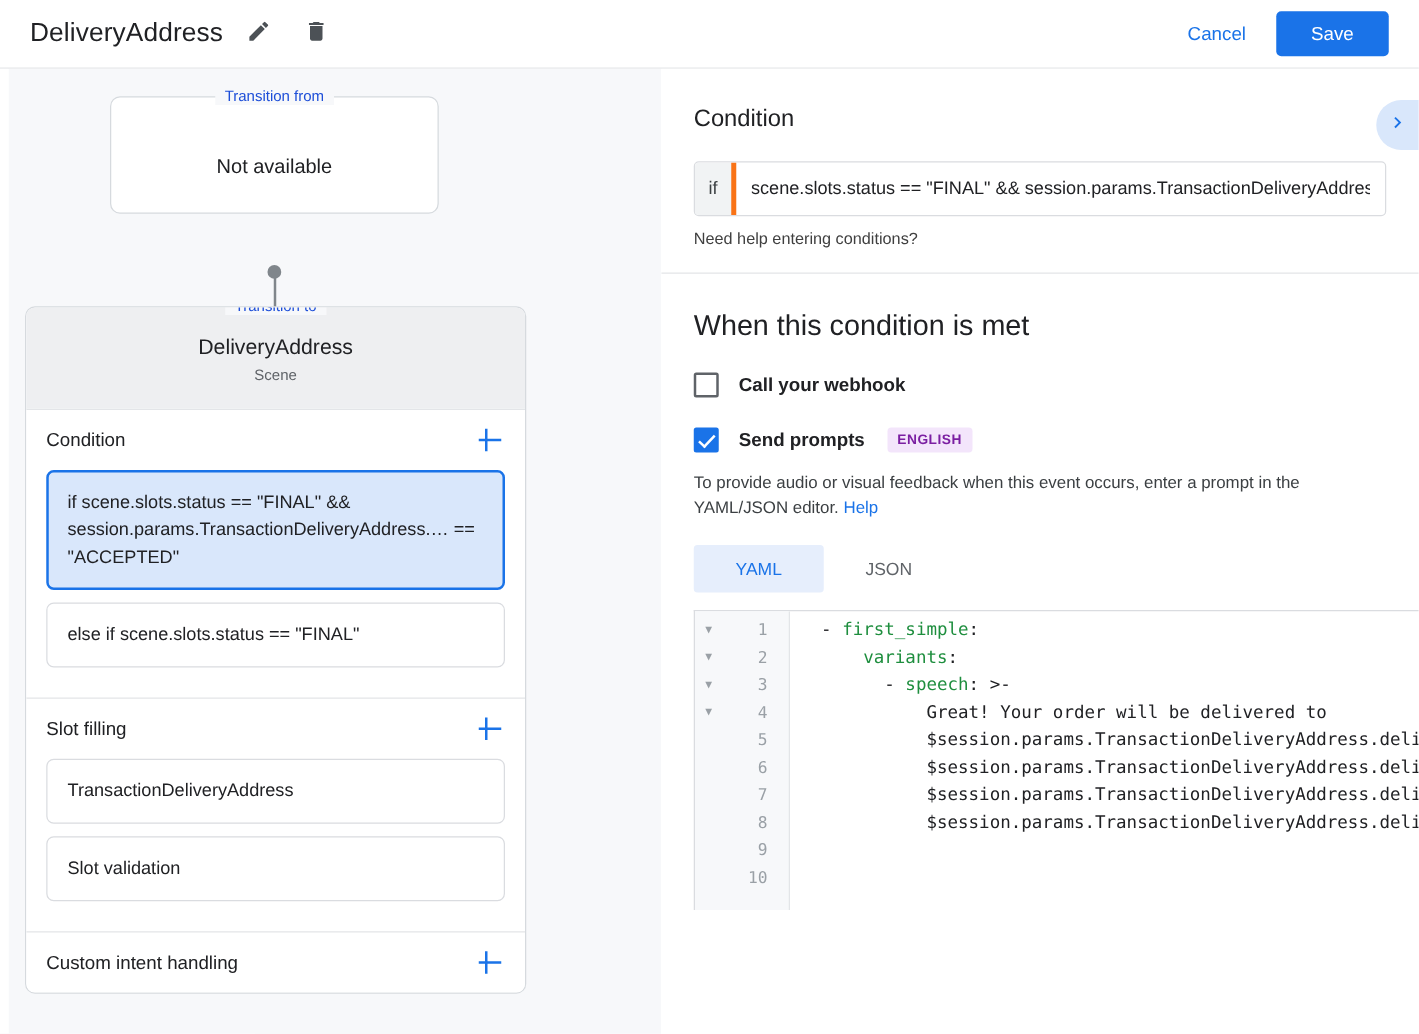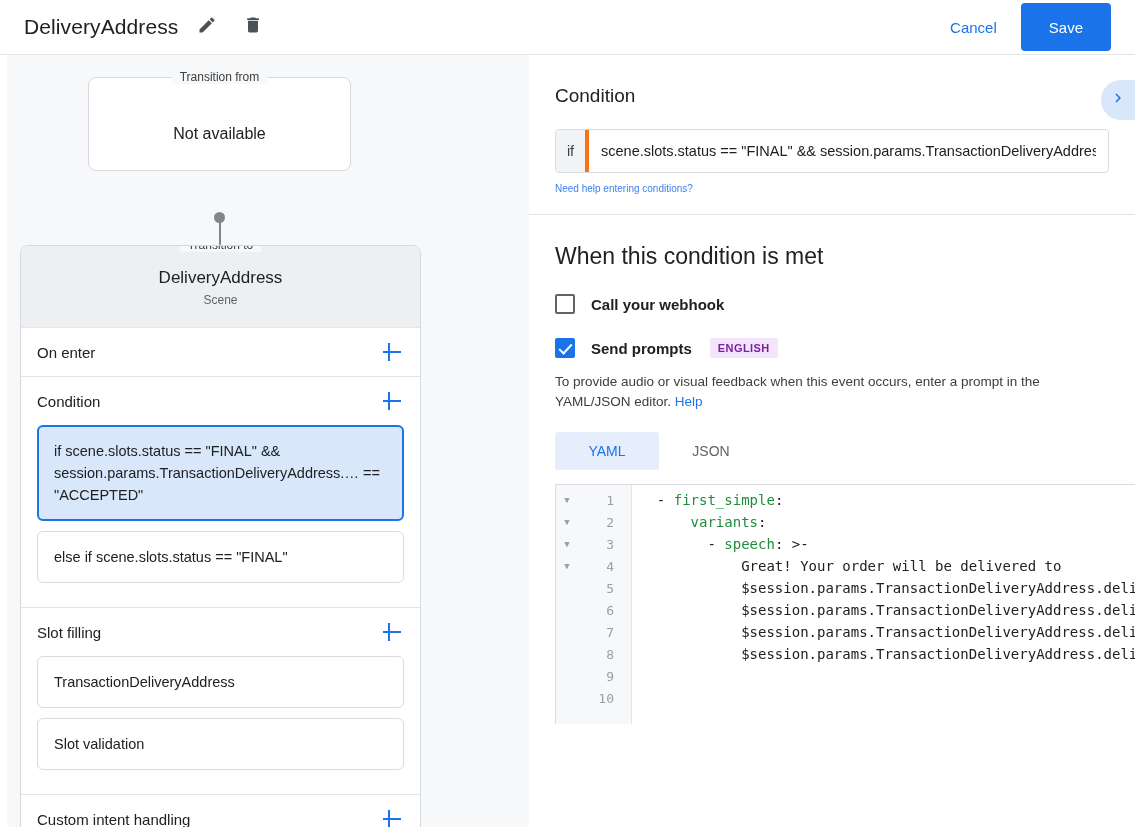--- a/index.html
+++ b/index.html
@@ -29,21 +29,21 @@
   .icon-btn:first-of-type { margin-left: 20px; }
   .topbar-spacer { flex: 1 1 auto; }
   .cancel-btn {
     color: #1a73e8; font-size: 15px; background: none; border: none;
     padding: 9px 14px; border-radius: 4px; cursor: pointer;
     font-family: inherit;
   }
   .save-btn {
     background: #1a73e8; color: #fff; border: none;
     font-size: 15px; font-weight: 500;
-    padding: 0 28px; height: 48px; border-radius: 4px;
+    padding: 0 28px; height: 36px; border-radius: 4px;
     margin-left: 10px; margin-right: 24px; cursor: pointer;
     font-family: inherit;
   }
 
   
   .left-panel {
     position: absolute; left: 0; top: 55px; width: 529px; height: 772px;
     background: #f7f8fa; overflow: hidden;
   }
   .left-rail {
@@ -54,21 +54,21 @@
   
   .fs {
     position: absolute;
     border: 1px solid #d6dade;
     border-radius: 8px;
     background: #ffffff;
   }
   .fs-legend {
     position: absolute; top: -8px; left: 50%; transform: translateX(-50%);
     background: #f7f8fa; padding: 0 8px;
-    font-size: 12px; color: #404040; white-space: nowrap;
+    font-size: 12px; color: #1d4ed8; white-space: nowrap;
   }
 
   #transition-from {
     left: 88px; top: 22px; width: 263px; height: 94px;
   }
   .tf-text {
     position: absolute; left: 0; right: 0; top: 47px;
     text-align: center; font-size: 16px; color: #202124;
   }
 
@@ -161,21 +161,21 @@
     display: flex; align-items: center; justify-content: center;
     font-size: 14.5px; color: #3c4043;
   }
   .cond-input {
     flex: 1 1 auto; border: none; outline: none;
     padding: 0 12px; font-size: 14.5px; color: #202124;
     font-family: inherit; background: transparent;
   }
   .help-link {
     display: inline-block; margin-top: 10px;
-    font-size: 10px; color: #3b82f6; text-decoration: none; cursor: pointer;
+    font-size: 13px; color: #404040; text-decoration: none; cursor: pointer;
   }
 
   .rp-divider {
     margin-top: 18px; height: 1px; background: #e3e5e8; width: 100%;
   }
 
   .rp-h2 { font-size: 23px; color: #202124; padding-top: 28px; }
 
   .check-row { display: flex; align-items: center; margin-top: 24px; }
   .cbox {
@@ -290,26 +290,20 @@
   <div class="conn-arrow"></div>
 
   <div id="transition-to">
     <div class="fs-legend" style="left:50%;top:-8px;">Transition to</div>
 
     <div class="tt-header">
       <div class="tt-name">DeliveryAddress</div>
       <div class="tt-sub">Scene</div>
     </div>
 
-    <div class="section no-pad">
-      <div class="section-head">
-        <span class="section-title">On enter</span>
-        <span class="plus-btn"></span>
-      </div>
-    </div>
 
     <div class="section">
       <div class="section-head">
         <span class="section-title">Condition</span>
         <span class="plus-btn"></span>
       </div>
       <div class="row-card selected">if scene.slots.status == "FINAL" &amp;&amp; session.params.TransactionDeliveryAddress.… == "ACCEPTED"</div>
       <div class="row-card">else if scene.slots.status == "FINAL"</div>
     </div>
 

